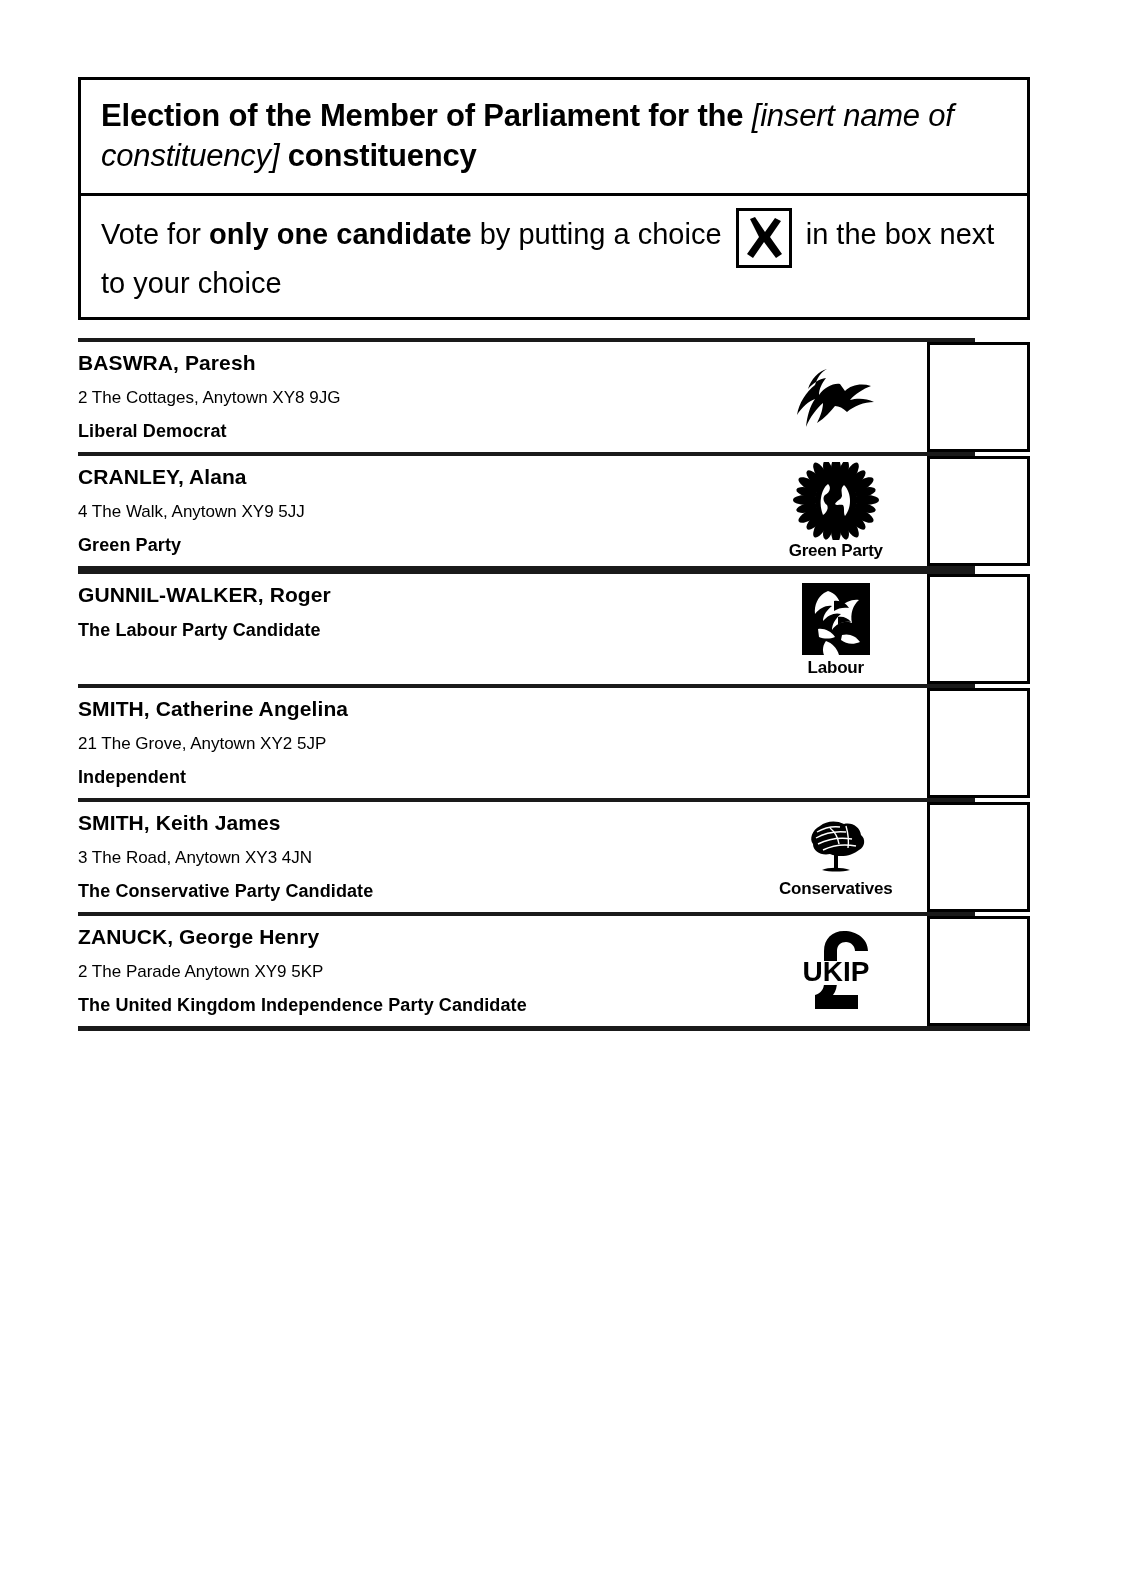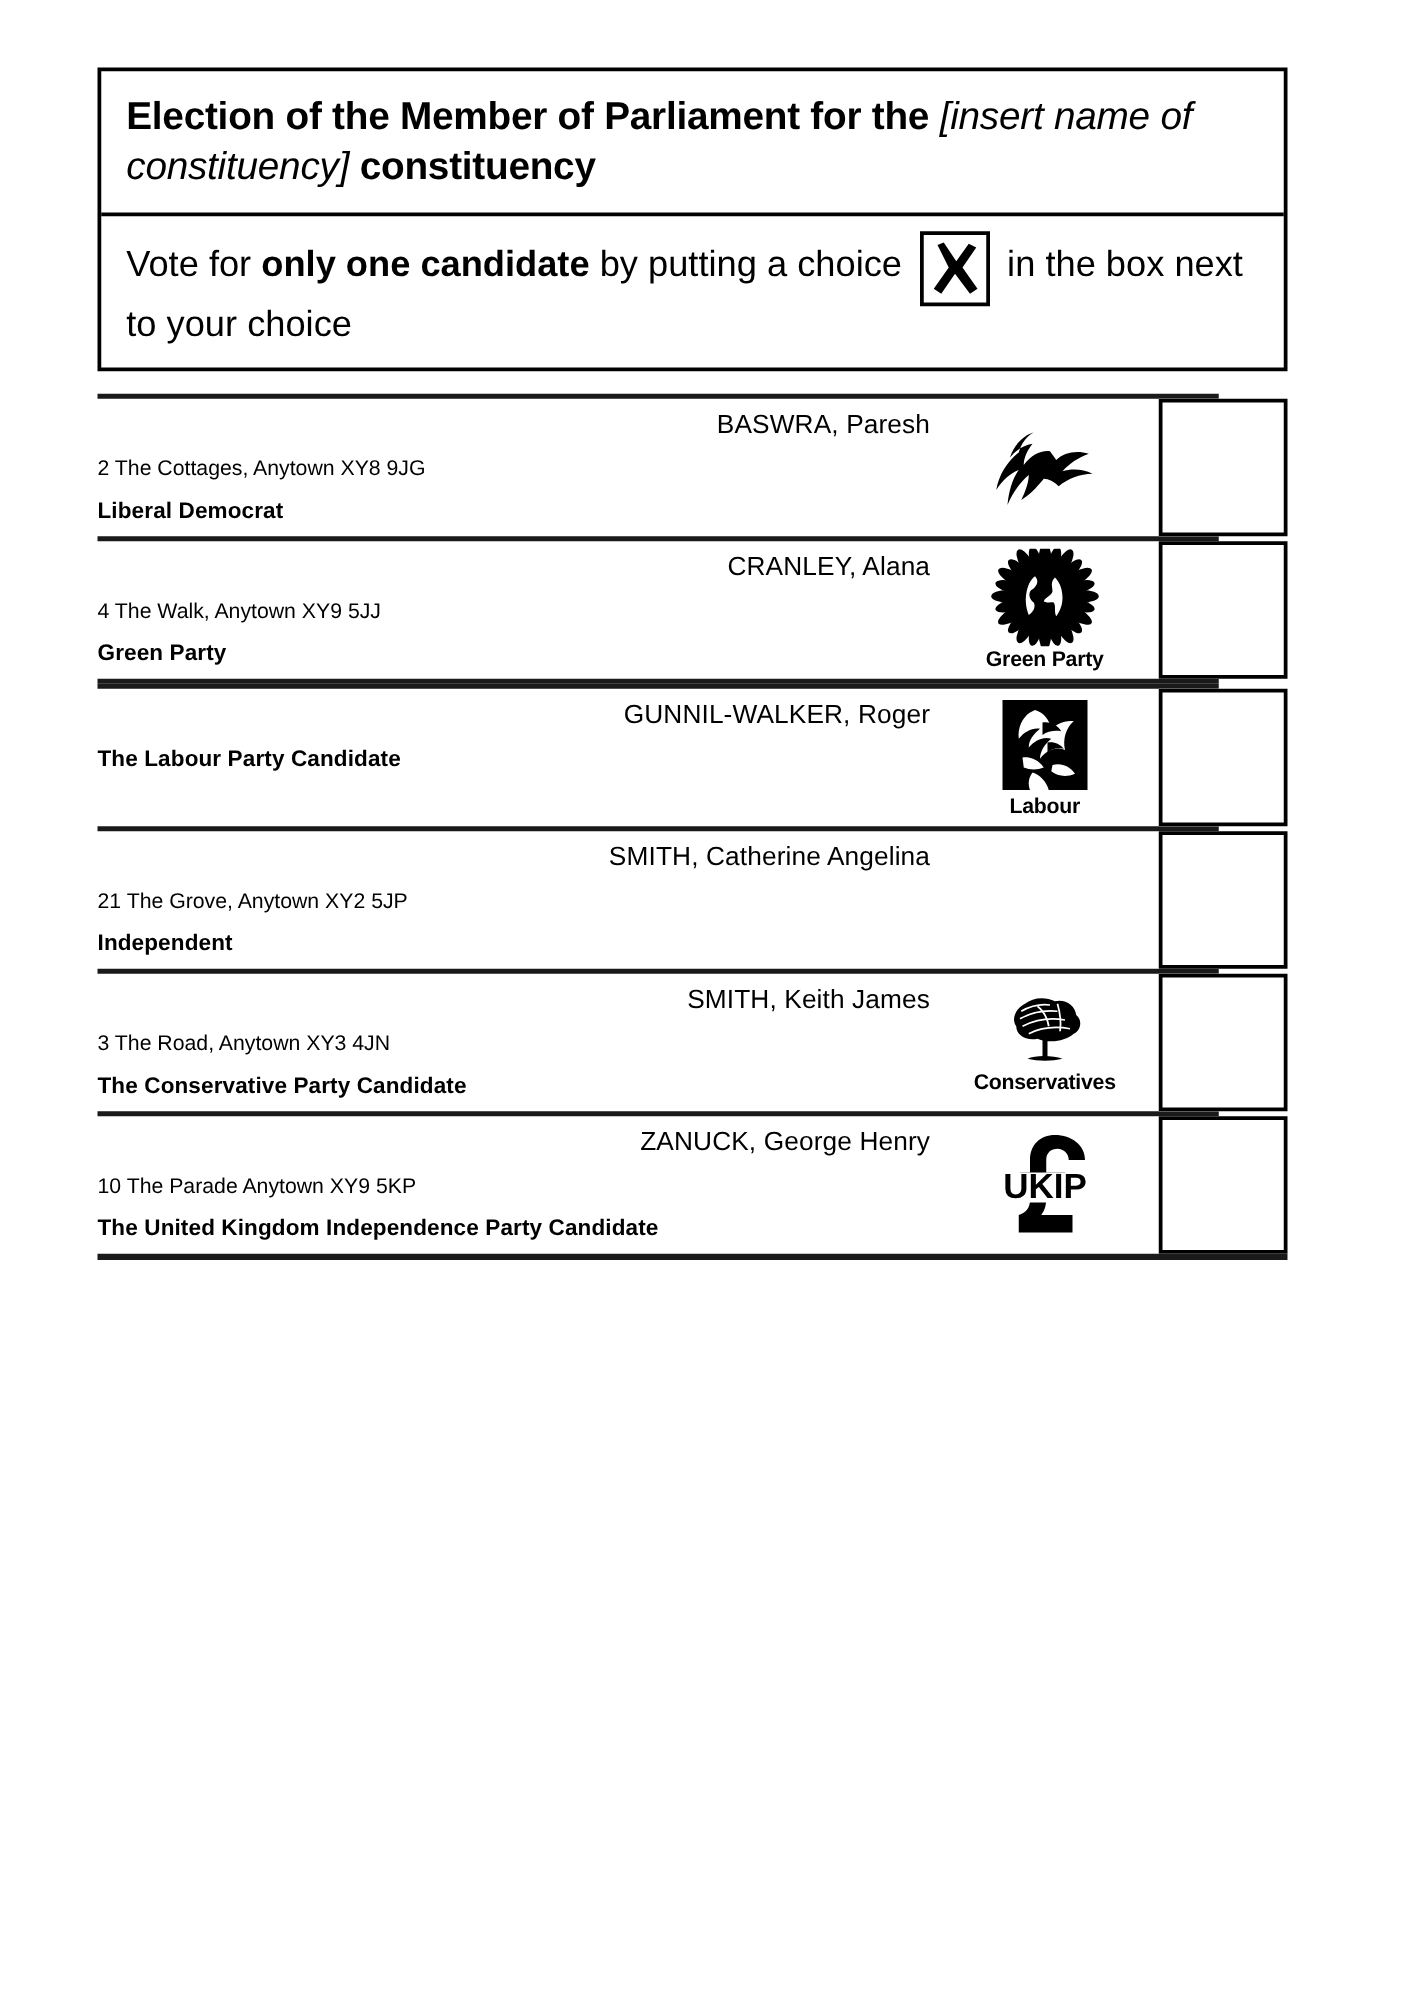--- a/index.html
+++ b/index.html
@@ -12,21 +12,21 @@
     height: 1593px;
     position: relative;
     font-family: "Liberation Sans", sans-serif;
     color: #000000;
     -webkit-font-smoothing: antialiased;
   }
 
   .ballot {
     position: absolute;
     left: 78px;
-    top: 54px;
+    top: 77px;
     width: 952px;
   }
 
   
   .header-box {
     border: 3px solid #000;
     box-sizing: border-box;
   }
   .title-cell {
     padding: 16px 20px 18px 20px;
@@ -88,25 +88,24 @@
     display: flex;
     align-items: flex-start;
   }
   .cand-info {
     width: 690px;
     padding: 10px 0 10px 0;
     box-sizing: border-box;
   }
   .cand-name {
     font-size: 21px;
-    font-weight: normal;
+    font-weight: bold;
     line-height: 1.0;
     margin-bottom: 16px;
     letter-spacing: 0.1px;
-    text-align: right;
   }
   .cand-address {
     font-size: 17px;
     font-weight: normal;
     line-height: 1.0;
     margin-bottom: 16px;
   }
   .cand-party {
     font-size: 18px;
     font-weight: bold;
@@ -299,21 +298,21 @@
           <div class="logo-caption">Conservatives</div>
         </div>
       </div>
       <div class="vote-box"></div>
     </div>
 
     <div class="rule"></div>
     <div class="candidate-row">
       <div class="cand-info">
         <div class="cand-name">ZANUCK, George Henry</div>
-        <div class="cand-address">10 The Parade Anytown XY9 5KP</div>
+        <div class="cand-address">2 The Parade Anytown XY9 5KP</div>
         <div class="cand-party">The United Kingdom Independence Party Candidate</div>
       </div>
       <div class="cand-logo">
         <div class="logo-wrap" style="position:relative;">
           <svg width="96" height="92" viewBox="0 0 96 92">
             <g fill="#000">
               <path d="M56 6 C44 6 36 14 36 26 L36 36 L28 36 L28 46 L36 46 L36 58 C36 64 33 68 27 70 L27 84 L70 84 L70 70 L45 70 C48 66 49 62 49 56 L49 46 L64 46 L64 36 L49 36 L49 26 C49 20 53 17 58 17 C63 17 67 21 67 26 L80 26 C80 14 69 6 56 6 Z"></path>
             </g>
             <rect x="10" y="36" width="78" height="24" fill="#fff"></rect>
             <text x="48" y="56" font-family="'Liberation Sans', sans-serif" font-size="28" font-weight="bold" text-anchor="middle" fill="#000">UKIP</text>

